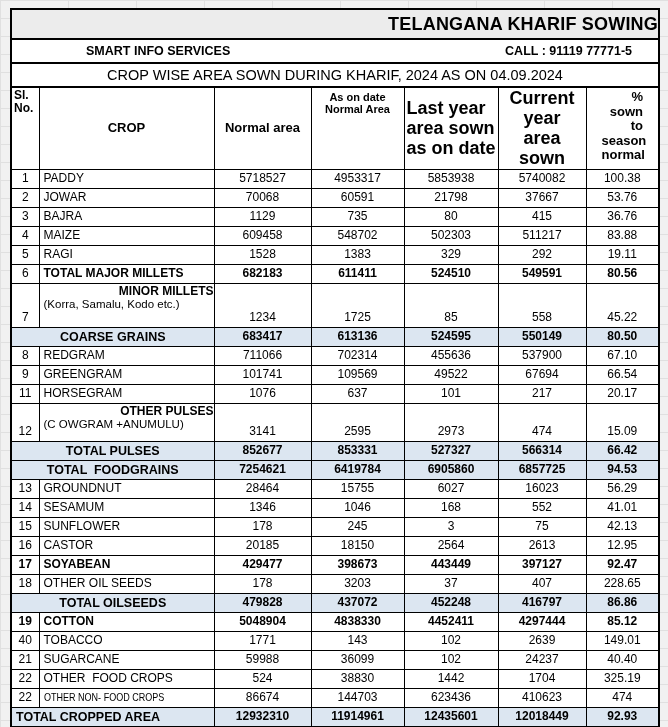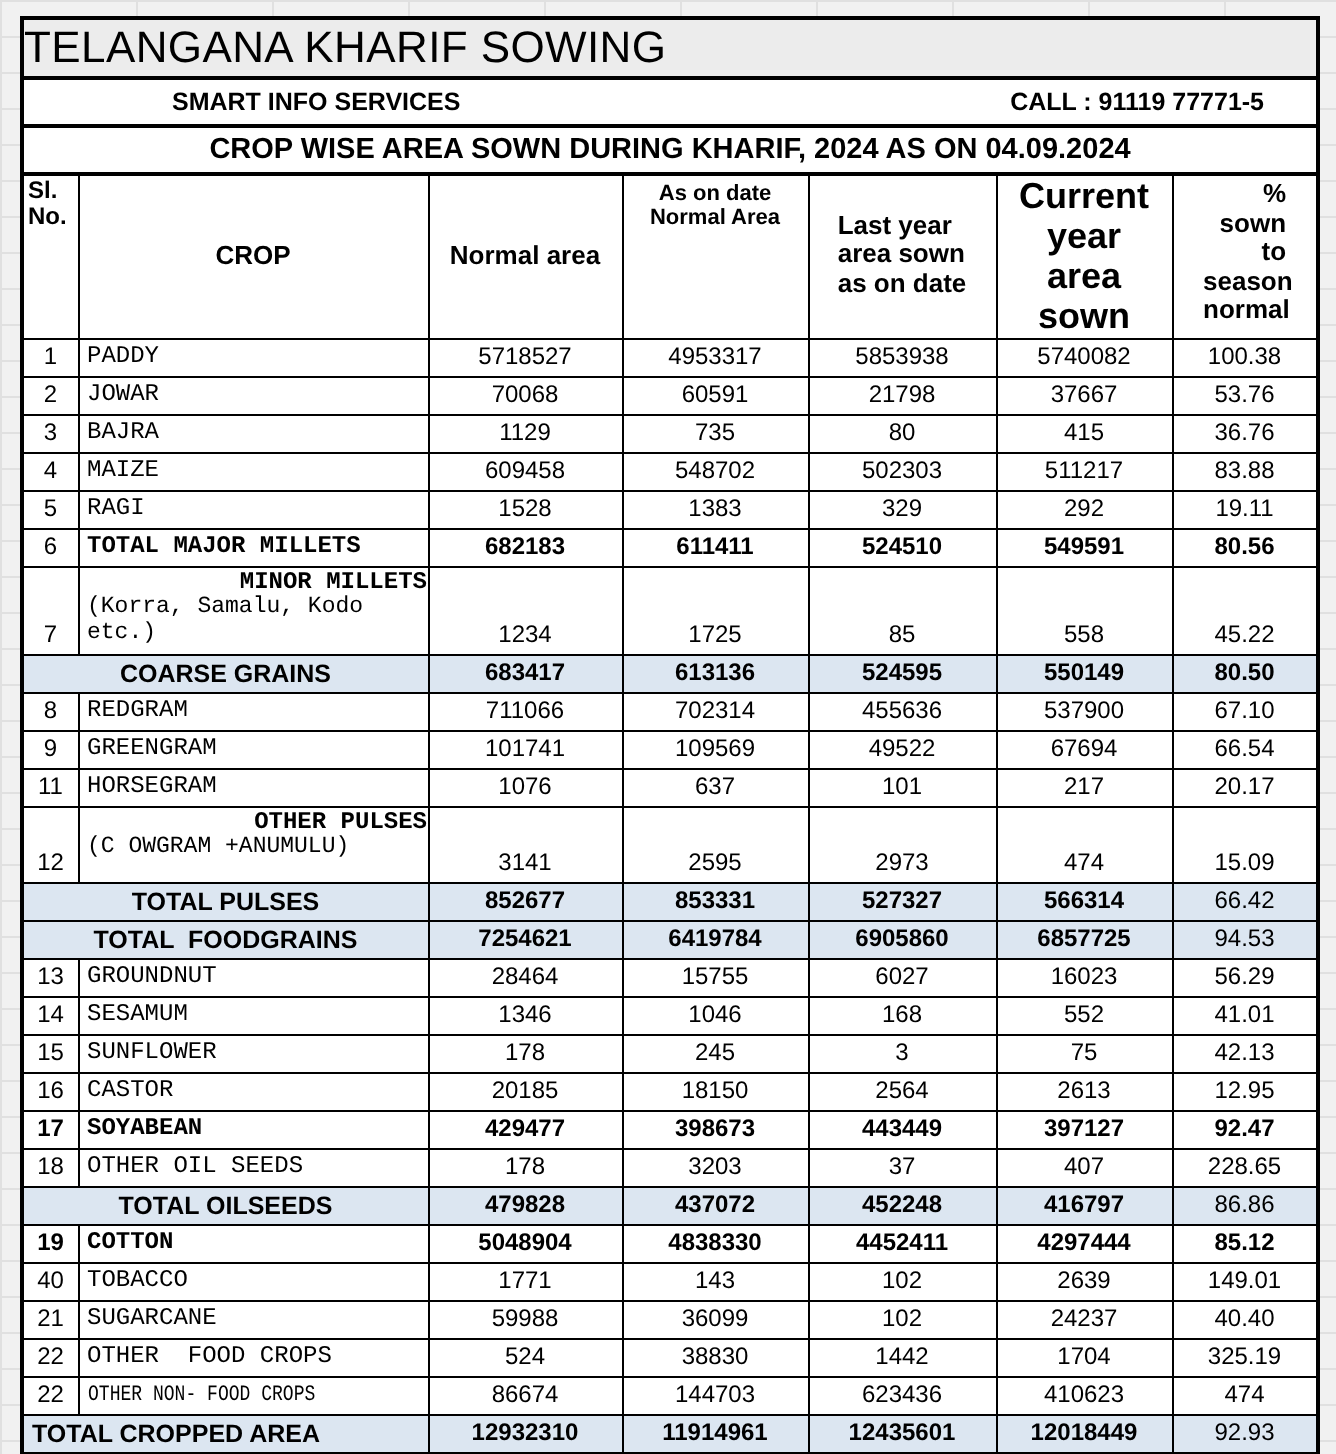--- a/index.html
+++ b/index.html
@@ -14,50 +14,50 @@
     color:#000;
   }
   table.sheet{
     position:absolute;left:10px;top:8px;width:648px;
     border-collapse:collapse;table-layout:fixed;
     background:#fff;border:2px solid #000;
   }
   .sheet th,.sheet td{border:1px solid #000;overflow:hidden;padding:0;line-height:1.12;}
   
   td.title-cell{
-    background:#ececec;text-align:left;font-weight:normal;font-size:22px;
+    background:#ececec;text-align:right;font-weight:bold;font-size:18px;
     height:28px;border-bottom:2px solid #000;letter-spacing:.2px;
   }
   td.info-cell{height:22px;border-bottom:2px solid #000;padding-left:26px;}
   .info-flex{display:flex;justify-content:space-between;align-items:center;
     padding:0 26px 0 48px;font-weight:bold;font-size:12.5px;}
-  td.subtitle-cell{height:22px;text-align:center;font-weight:bold;font-size:14.5px;
+  td.subtitle-cell{height:22px;text-align:center;font-weight:normal;font-size:14.5px;
     border-bottom:2px solid #000;}
   
   thead th{height:49px;vertical-align:middle;font-weight:bold;text-align:center;
     border-bottom:2px solid #000;background:#fff;}
   th.sl-h{text-align:left;vertical-align:top;padding:1px 2px;font-size:12px;white-space:pre-line;}
   th.crop-h{font-size:13px;}
   th.normal-h{font-size:13px;}
   th.asondate-h{font-size:11px;vertical-align:top;padding-top:3px;white-space:pre-line;}
-  th.lastyear-h span{display:inline-block;text-align:left;white-space:pre-line;font-size:13px;}
+  th.lastyear-h span{display:inline-block;text-align:left;white-space:pre-line;font-size:18px;}
   th.current-h{white-space:pre-line;font-size:18px;}
   th.pct-h{font-size:13px;text-align:right;vertical-align:top;padding:2px 15px;white-space:pre-line;}
   
   tbody td{font-size:12px;height:18px;vertical-align:middle;}
   td.sl{text-align:center;}
-  td.crop{text-align:left;padding-left:4px;white-space:pre-wrap;font-family:Liberation Mono, monospace;}
+  td.crop{text-align:left;padding-left:4px;white-space:pre-wrap;}
   td.num{text-align:center;}
   tr.bold td{font-weight:bold;}
   tr.bold td.sl{font-weight:normal;}
   tr.bold.slb td.sl{font-weight:bold;}
   tr.total td{background:#dce6f1;font-weight:bold;}
   tr.total td.lbl{text-align:center;font-size:12.5px;white-space:pre-wrap;}
   tr.total.left td.lbl{text-align:left;padding-left:4px;}
-  tbody td.num.reg{font-weight:normal;}
+  tbody td.num.reg{font-weight:bold;}
   tr.tall td{vertical-align:bottom;padding-bottom:2px;}
   tr.tall td.crop{vertical-align:top;padding-top:1px;}
   .crop-main{font-weight:bold;white-space:pre-wrap;text-align:right;}
   .crop-sub{font-weight:normal;font-size:11.5px;}
   tr.small td.crop .narrow{display:inline-block;transform:scaleX(.82);transform-origin:left center;
     font-size:11px;white-space:pre;}
 </style>
 </head>
 <body>
 

